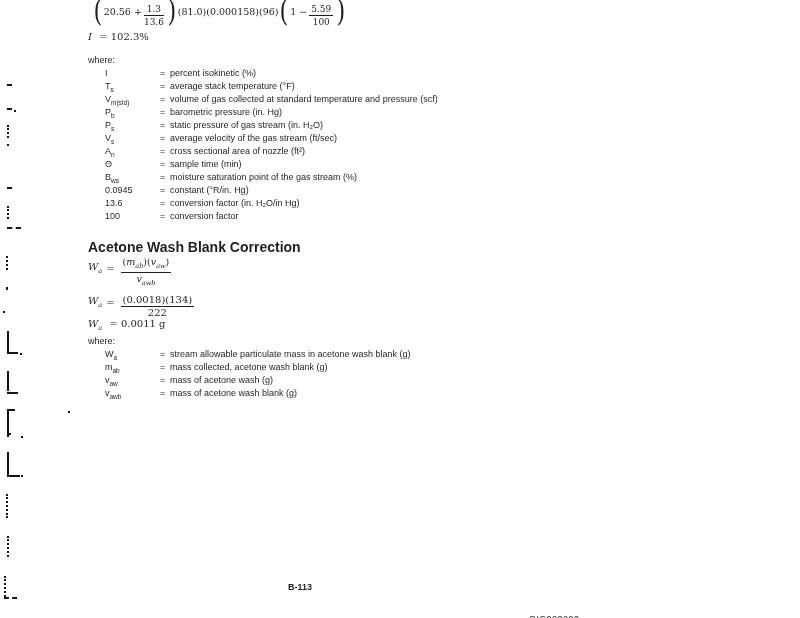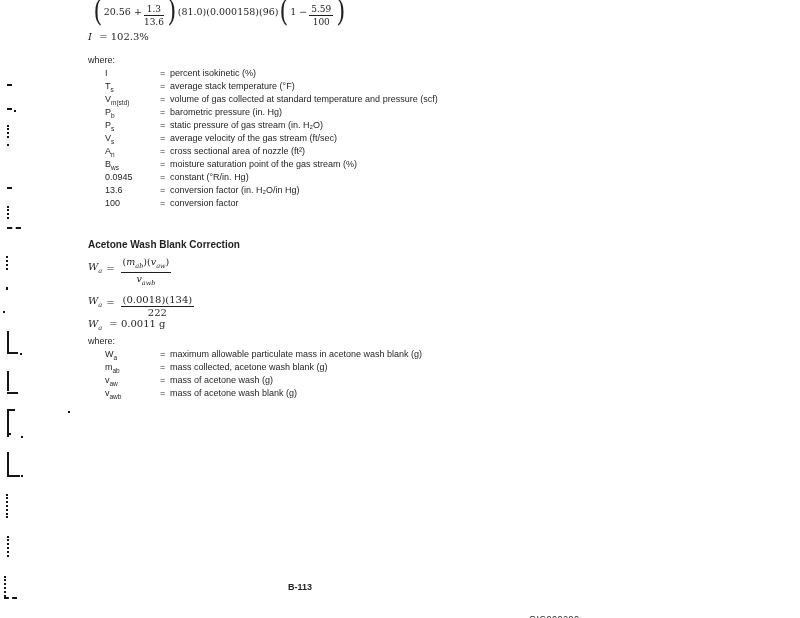--- a/index.html
+++ b/index.html
@@ -23,21 +23,21 @@
   
   .wlist{position:absolute;left:88px;font-size:9px;line-height:13px;}
   .wlabel{height:13px;}
   .wrow{height:13px;white-space:nowrap;}
   .sym{display:inline-block;margin-left:17px;width:55px;
        font-family:"Liberation Sans",sans-serif;}
   .sym sub{font-size:6.5px;}
   .eqs{display:inline-block;width:10px;}
 
   
-  .secheading{position:absolute;font-weight:bold;font-size:10px;}
+  .secheading{position:absolute;font-weight:bold;font-size:14px;}
   .pagenum{position:absolute;font-weight:bold;font-size:9px;text-align:center;}
   .stamp{position:absolute;font-size:9px;letter-spacing:0.5px;color:#2a2a2a;margin-top:14px;}
 
   
   .art{position:absolute;background:#141414;}
   .artL{position:absolute;border-left:2px solid #141414;border-bottom:2px solid #141414;}
   .artT{position:absolute;border-left:2px solid #141414;border-top:2px solid #141414;}
   .artV{position:absolute;border-left:2px solid #141414;}
   .artVd{position:absolute;border-left:2px dotted #141414;}
   .artH{position:absolute;border-top:2px dashed #141414;}
@@ -72,20 +72,21 @@
 
   <div class="wlist" style="top:54px;">
     <div class="wlabel">where:</div>
     <div class="wrow"><span class="sym"><span>I</span><sub></sub></span><span class="eqs">=</span><span class="deft">percent isokinetic (%)</span></div>
     <div class="wrow"><span class="sym"><span>T</span><sub>s</sub></span><span class="eqs">=</span><span class="deft">average stack temperature (°F)</span></div>
     <div class="wrow"><span class="sym"><span>V</span><sub>m(std)</sub></span><span class="eqs">=</span><span class="deft">volume of gas collected at standard temperature and pressure (scf)</span></div>
     <div class="wrow"><span class="sym"><span>P</span><sub>b</sub></span><span class="eqs">=</span><span class="deft">barometric pressure (in. Hg)</span></div>
     <div class="wrow"><span class="sym"><span>P</span><sub>s</sub></span><span class="eqs">=</span><span class="deft">static pressure of gas stream (in. H₂O)</span></div>
     <div class="wrow"><span class="sym"><span>V</span><sub>s</sub></span><span class="eqs">=</span><span class="deft">average velocity of the gas stream (ft/sec)</span></div>
     <div class="wrow"><span class="sym"><span>A</span><sub>n</sub></span><span class="eqs">=</span><span class="deft">cross sectional area of nozzle (ft²)</span></div>
+    <div class="wrow"><span class="sym"><span>Θ</span><sub></sub></span><span class="eqs">=</span><span class="deft">sample time (min)</span></div>
     <div class="wrow"><span class="sym"><span>B</span><sub>ws</sub></span><span class="eqs">=</span><span class="deft">moisture saturation point of the gas stream (%)</span></div>
     <div class="wrow"><span class="sym"><span>0.0945</span><sub></sub></span><span class="eqs">=</span><span class="deft">constant (°R/in. Hg)</span></div>
     <div class="wrow"><span class="sym"><span>13.6</span><sub></sub></span><span class="eqs">=</span><span class="deft">conversion factor (in. H₂O/in Hg)</span></div>
     <div class="wrow"><span class="sym"><span>100</span><sub></sub></span><span class="eqs">=</span><span class="deft">conversion factor</span></div>
   </div>
 
   <div class="secheading" style="left:88px;top:239px;">Acetone Wash Blank Correction</div>
 
   <div class="eqrow" style="left:88px;top:251px;height:34px;font-size:10px;">
     <span class="mathvar"><span>W</span><sub>a</sub></span>
@@ -109,21 +110,21 @@
     </span>
   </div>
 
   <div class="mathline" style="left:88px;top:318px;">
     <span class="mathvar"><span>W</span><sub>a</sub></span>
     <span class="spacer"></span><span>= 0.0011 g</span>
   </div>
 
   <div class="wlist" style="top:335px;">
     <div class="wlabel">where:</div>
-    <div class="wrow"><span class="sym"><span>W</span><sub>a</sub></span><span class="eqs">=</span><span class="deft">maximum allowable particulate mass in acetone wash blank (g)</span></div>
+    <div class="wrow"><span class="sym"><span>W</span><sub>a</sub></span><span class="eqs">=</span><span class="deft">stream allowable particulate mass in acetone wash blank (g)</span></div>
     <div class="wrow"><span class="sym"><span>m</span><sub>ab</sub></span><span class="eqs">=</span><span class="deft">mass collected, acetone wash blank (g)</span></div>
     <div class="wrow"><span class="sym"><span>v</span><sub>aw</sub></span><span class="eqs">=</span><span class="deft">mass of acetone wash (g)</span></div>
     <div class="wrow"><span class="sym"><span>v</span><sub>awb</sub></span><span class="eqs">=</span><span class="deft">mass of acetone wash blank (g)</span></div>
   </div>
 
   <div class="pagenum" style="left:288px;top:582px;">B-113</div>
   <div class="stamp" style="left:529px;top:600px;">GIC000290</div>
 
   <div class="art" style="left:7px;top:84px;width:5px;height:2px;"></div>
   <div class="art" style="left:7px;top:108px;width:5px;height:2px;"></div>

